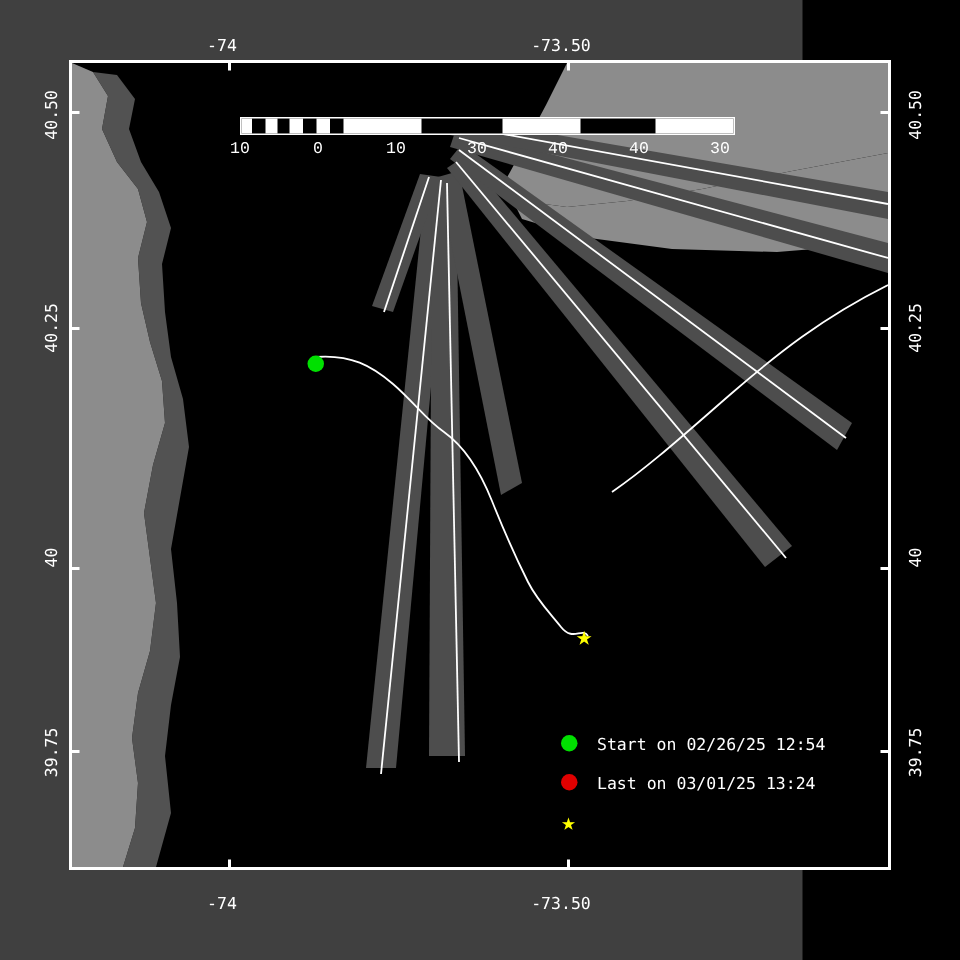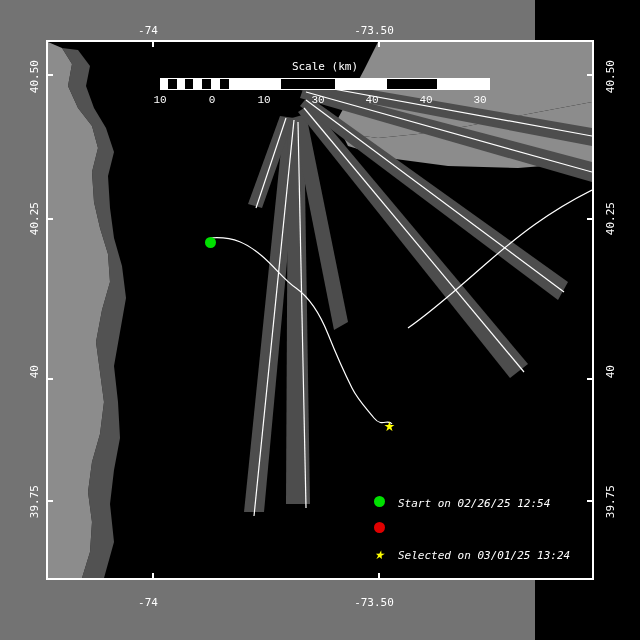--- a/index.html
+++ b/index.html
@@ -1,17 +1,17 @@
 <!DOCTYPE html>
 <html><head>
 <meta charset="utf-8">
 <style>
   html,body{margin:0;padding:0;background:#000;}
   body{width:640px;height:640px;overflow:hidden;font-family:"DejaVu Sans Mono",monospace;}
-  #stage{position:relative;width:535px;height:640px;background:#737373;color:#fff;}
+  #stage{position:relative;width:535px;height:640px;background:#404040;color:#fff;}
 
   
   .frame{
     position:absolute;left:46px;top:40px;width:548px;height:540px;
     border:2px solid #ffffff;box-sizing:border-box;background:#000;
     overflow:hidden;
   }
 
   
   .tick{position:absolute;font-size:11px;color:#fff;white-space:nowrap;}
@@ -22,21 +22,21 @@
   .tmark{position:absolute;background:#fff;}
 
   
   .scalebox{position:absolute;left:112px;top:36px;width:330px;height:12px;border:1px solid #fff;box-sizing:border-box;background:#000;}
   .scaleseg{position:absolute;top:0;height:100%;background:#fff;}
   .scaletitle{position:absolute;left:112px;top:18px;width:330px;text-align:center;font-size:11px;color:#fff;}
   .scalenum{position:absolute;top:52px;font-size:11px;color:#fff;transform:translateX(-50%);font-family:Liberation Mono, monospace;}
 
   
   .legend{position:absolute;left:318px;top:448px;font-size:11px;color:#fff;}
-  .legrow{display:flex;align-items:center;height:26px;font-style:italic;}
+  .legrow{display:flex;align-items:flex-start;height:26px;}
   .legmark{width:26px;text-align:center;margin-right:6px;}
   .dot{display:inline-block;width:11px;height:11px;border-radius:50%;}
   .star{display:inline-block;font-size:16px;line-height:11px;}
 
   .land{position:absolute;left:0;top:0;}
   .beams{position:absolute;left:0;top:0;}
   .tracks{position:absolute;left:0;top:0;}
   .marker{position:absolute;}
 </style>
 </head>
@@ -122,21 +122,20 @@
       </g>
     </svg>
 
     <div class="marker" style="left:157px;top:191px;">
       <span class="dot" style="background:#00e000;"></span>
     </div>
     <div class="marker" style="left:336px;top:374px;color:#ffff00;font-size:18px;line-height:18px;">
       <span>★</span>
     </div>
 
-    <div class="scaletitle">Scale (km)</div>
     <div class="scalebox">
       <div class="scaleseg" style="left:0;width:7px;"></div>
       <div class="scaleseg" style="left:16px;width:8px;"></div>
       <div class="scaleseg" style="left:32px;width:9px;"></div>
       <div class="scaleseg" style="left:50px;width:9px;"></div>
       <div class="scaleseg" style="left:68px;width:52px;"></div>
       <div class="scaleseg" style="left:174px;width:52px;"></div>
       <div class="scaleseg" style="left:276px;width:52px;"></div>
     </div>
     <div class="scalenum" style="left:112px;">10</div>
@@ -147,24 +146,24 @@
     <div class="scalenum" style="left:378px;">40</div>
     <div class="scalenum" style="left:432px;">30</div>
 
     <div class="legend">
       <div class="legrow">
         <span class="legmark"><span class="dot" style="background:#00e000;"></span></span>
         <span>Start on 02/26/25 12:54</span>
       </div>
       <div class="legrow">
         <span class="legmark"><span class="dot" style="background:#e00000;"></span></span>
+        <span>Last on 03/01/25 13:24</span>
       </div>
       <div class="legrow">
         <span class="legmark"><span class="star" style="color:#ffff00;">★</span></span>
-        <span>Selected on 03/01/25 13:24</span>
       </div>
     </div>
 
   </div>
 
   <div class="tmark" style="left:152px;top:40px;width:2px;height:7px;"></div>
   <div class="tmark" style="left:378px;top:40px;width:2px;height:7px;"></div>
   <div class="tmark" style="left:152px;top:573px;width:2px;height:7px;"></div>
   <div class="tmark" style="left:378px;top:573px;width:2px;height:7px;"></div>
   <div class="tmark" style="left:46px;top:74px;width:7px;height:2px;"></div>

